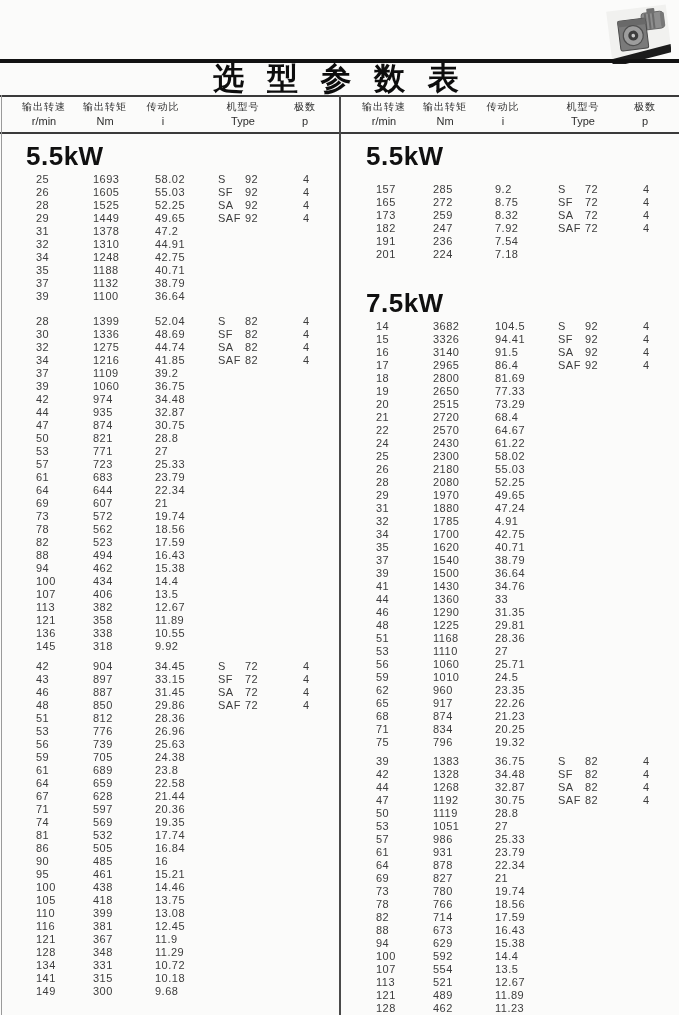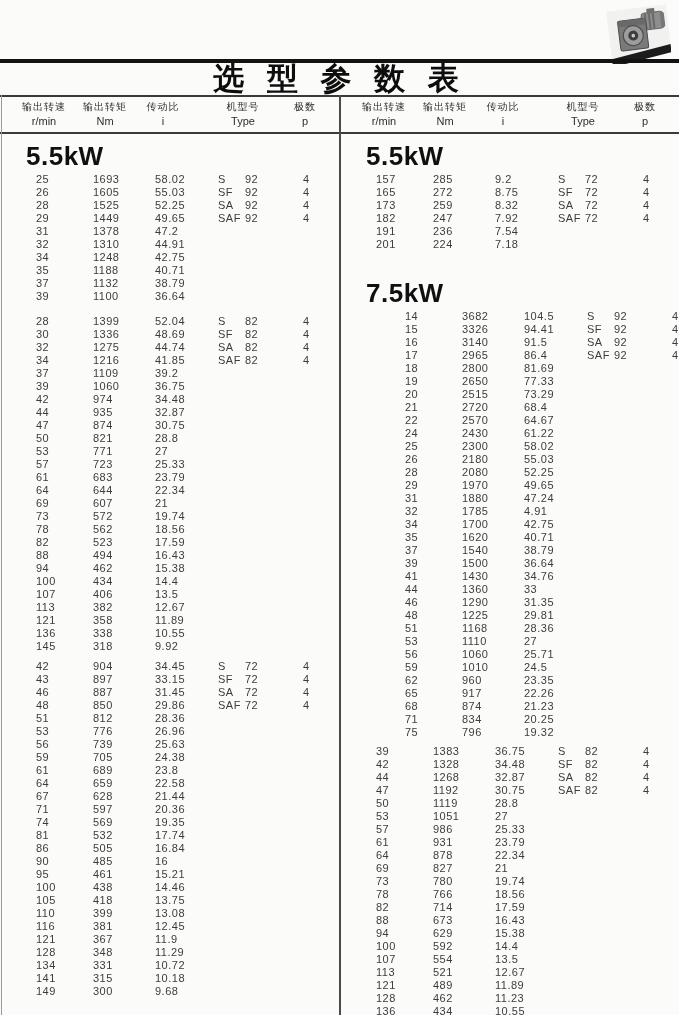--- a/index.html
+++ b/index.html
@@ -637,21 +637,21 @@
             <span class="cell c-model-type"></span>
             <span class="cell c-model-size"></span>
             <span class="cell c-poles"></span>
           </div>
         </div>
       </div>
     </div>
   <div class="half half-right" id="half-right">
       <div class="section">
         <div class="kw-heading">5.5kW</div>
-        <div class="block" style="margin-top: 4px;">
+        <div class="block" style="margin-top: 14px;">
           <div class="row">
             <span class="cell c-speed">157</span>
             <span class="cell c-torque">285</span>
             <span class="cell c-ratio">9.2</span>
             <span class="cell c-model-type">S</span>
             <span class="cell c-model-size">72</span>
             <span class="cell c-poles">4</span>
           </div>
           <div class="row">
             <span class="cell c-speed">165</span>
@@ -690,21 +690,21 @@
             <span class="cell c-torque">224</span>
             <span class="cell c-ratio">7.18</span>
             <span class="cell c-model-type"></span>
             <span class="cell c-model-size"></span>
             <span class="cell c-poles"></span>
           </div>
         </div>
       </div>
       <div class="section">
         <div class="kw-heading">7.5kW</div>
-        <div class="block" style="margin-top: 0px; margin-left: 29px;">
+        <div class="block" style="margin-top: 0px;">
           <div class="row">
             <span class="cell c-speed">14</span>
             <span class="cell c-torque">3682</span>
             <span class="cell c-ratio">104.5</span>
             <span class="cell c-model-type">S</span>
             <span class="cell c-model-size">92</span>
             <span class="cell c-poles">4</span>
           </div>
           <div class="row">
             <span class="cell c-speed">15</span>

